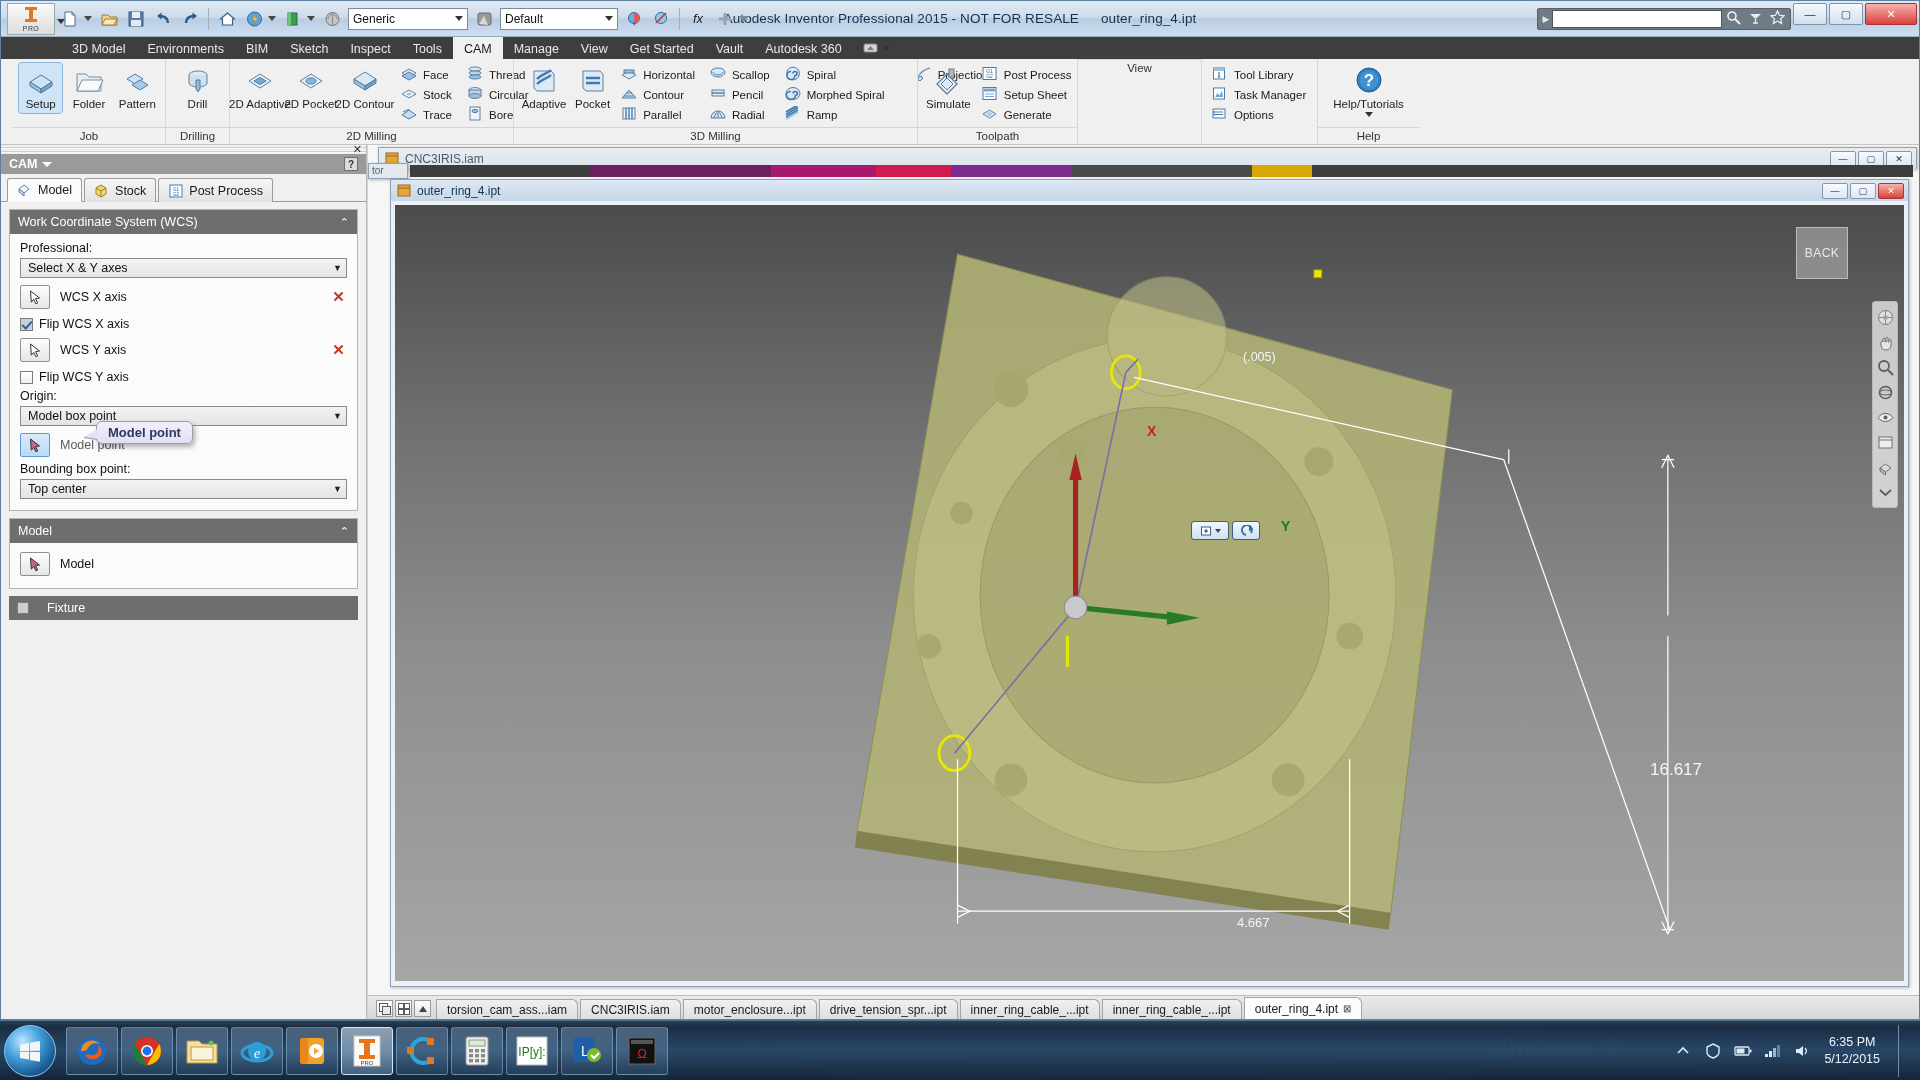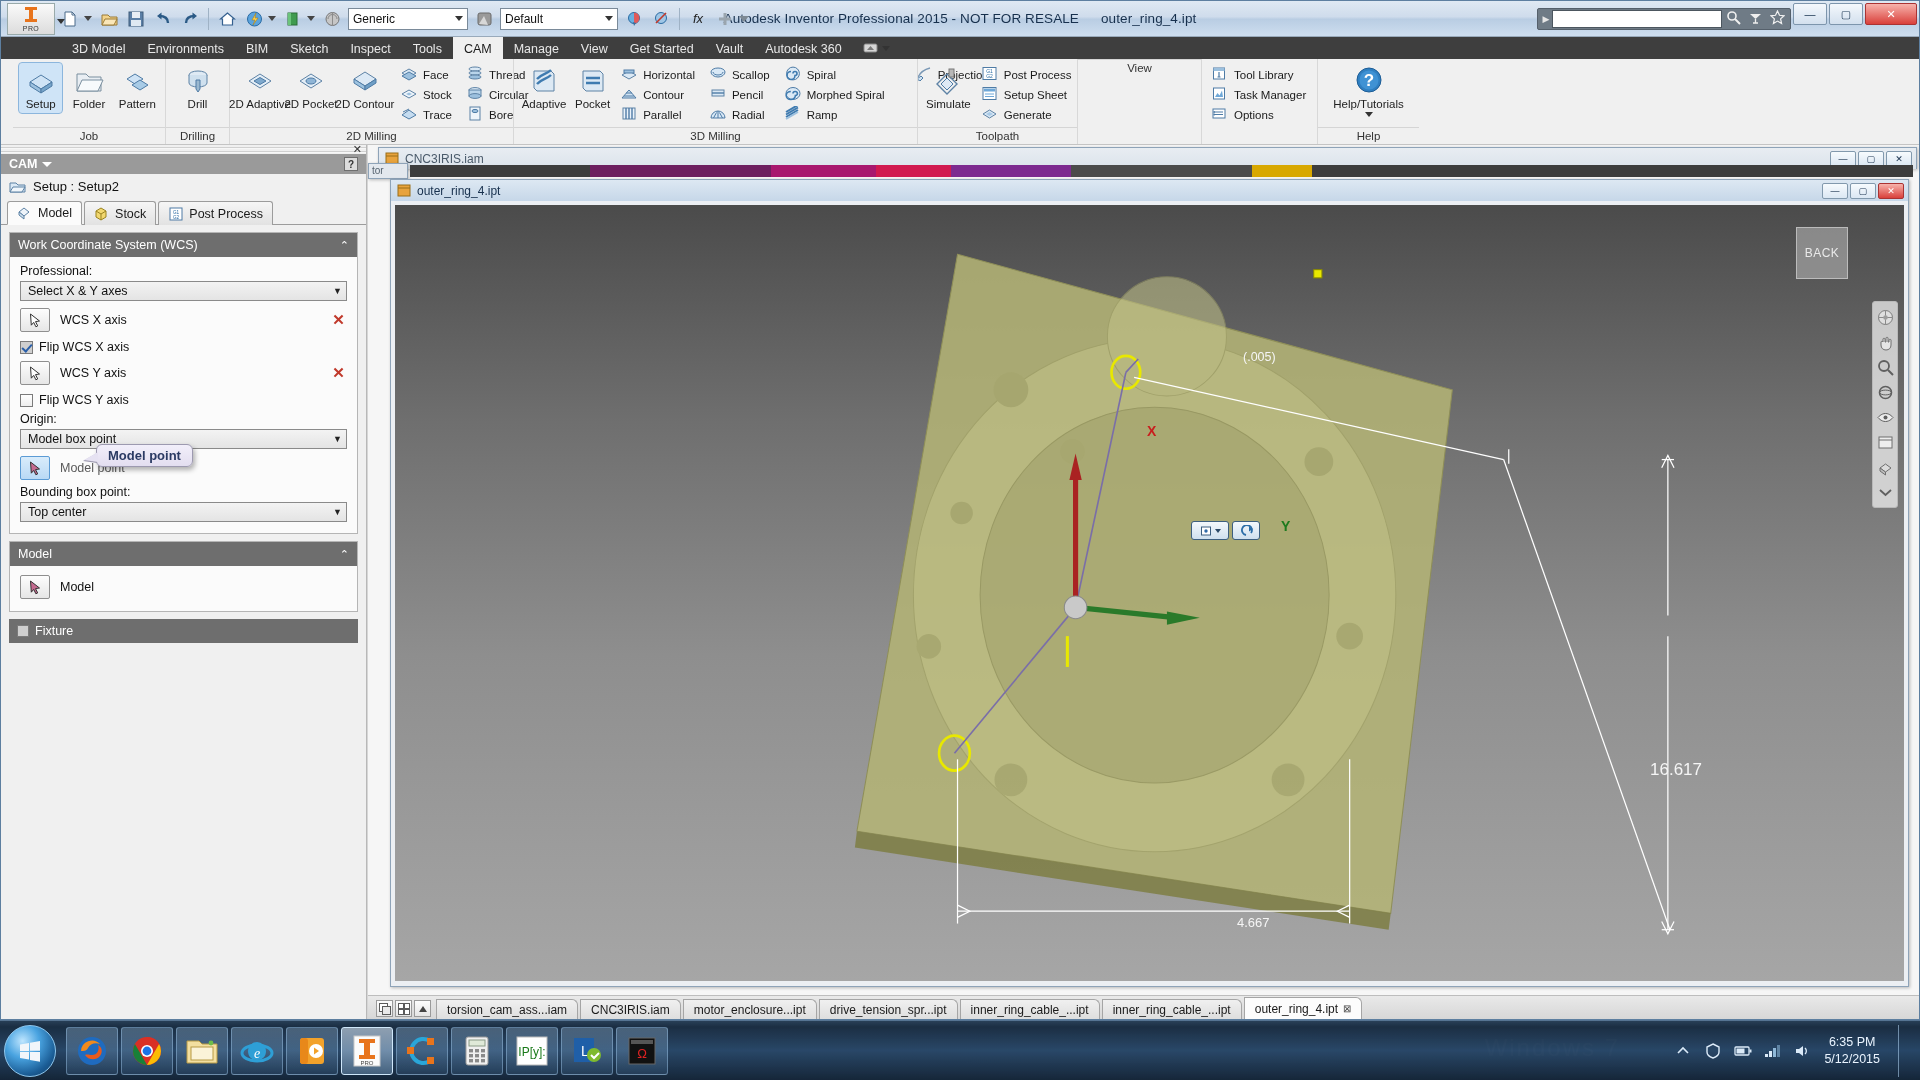--- a/index.html
+++ b/index.html
@@ -150,21 +150,21 @@
     display:flex; align-items:center; gap:5px; height:24px; padding:0 9px;
     background:linear-gradient(to bottom,#f6f6f6,#e2e2e2);
     border:1px solid #9c9c9c; border-bottom:none; border-radius:3px 3px 0 0;
     font-size:12.5px; color:#1a1a1a; position:relative; top:1px;
   }
   .ptab.active{ background:#fbfbfb; border-bottom:1px solid #fbfbfb; }
 
   .section{ margin:7px 8px 0; border:1px solid #b5b5b5; background:#fbfbfb; }
   .section-head{
     height:20px; background:#6e6e6e; color:#fff; font-size:12.5px;
-    display:flex; align-items:center; padding:12px 8px; gap:6px;
+    display:flex; align-items:center; padding:12px 8px; gap:18px;
   }
   .section-head .chev{ margin-left:auto; font-size:11px; }
   .section-body{ padding:7px 10px 11px; }
 
   .fieldlabel{ font-size:12.5px; color:#111; margin:5px 0 3px; }
   .combo{
     height:20px; background:linear-gradient(to bottom,#f3f3f3,#e4e4e4);
     border:1px solid #8a8a8a; display:flex; align-items:center; justify-content:space-between;
     padding:0 4px 0 7px; font-size:12.5px; color:#111;
   }
@@ -910,27 +910,20 @@
       <div class="leftpanel">
         <div class="panel-grip">
           <span class="pclose">✕</span>
         </div>
         <div class="cam-header">
           <span>CAM</span>
           <span class="dn"></span>
           <span class="qmark">?</span>
         </div>
 
-        <div class="setup-row">
-          <svg width="17" height="15" viewBox="0 0 17 15">
-              <path d="M1 4h6l2 2h7v7H1z" fill="#dbe9f5" stroke="#5d82a5"></path>
-              <path d="M1 13l3-5h12l-3 5z" fill="#f0f6fb" stroke="#5d82a5"></path>
-            </svg>
-          <span>Setup : Setup2</span>
-        </div>
 
         <div class="tabs">
           <div class="ptab active">
             <svg width="16" height="14" viewBox="0 0 16 14">
                 <path d="M2 6l5-4 5 4-5 4z" fill="#eef4fa" stroke="#5d82a5"></path>
                 <path d="M2 6v3l5 4v-3z" fill="#cfe0ee" stroke="#5d82a5"></path>
               </svg>
             <span>Model</span>
           </div>
           <div class="ptab">

